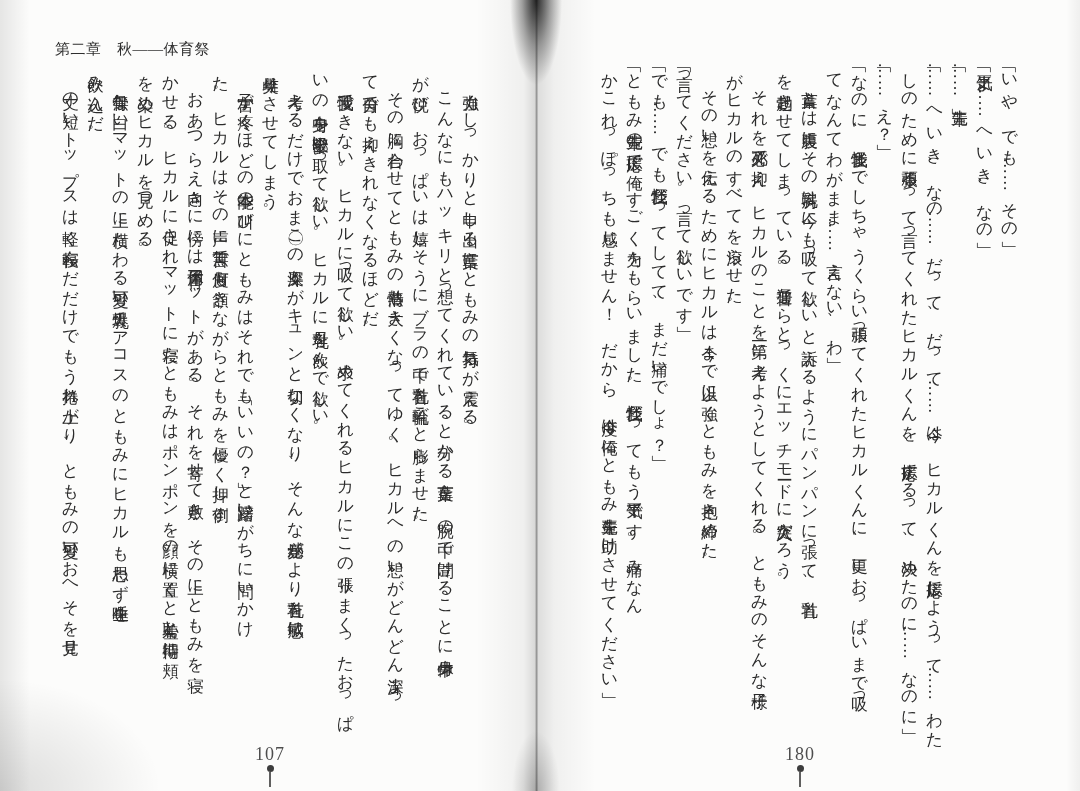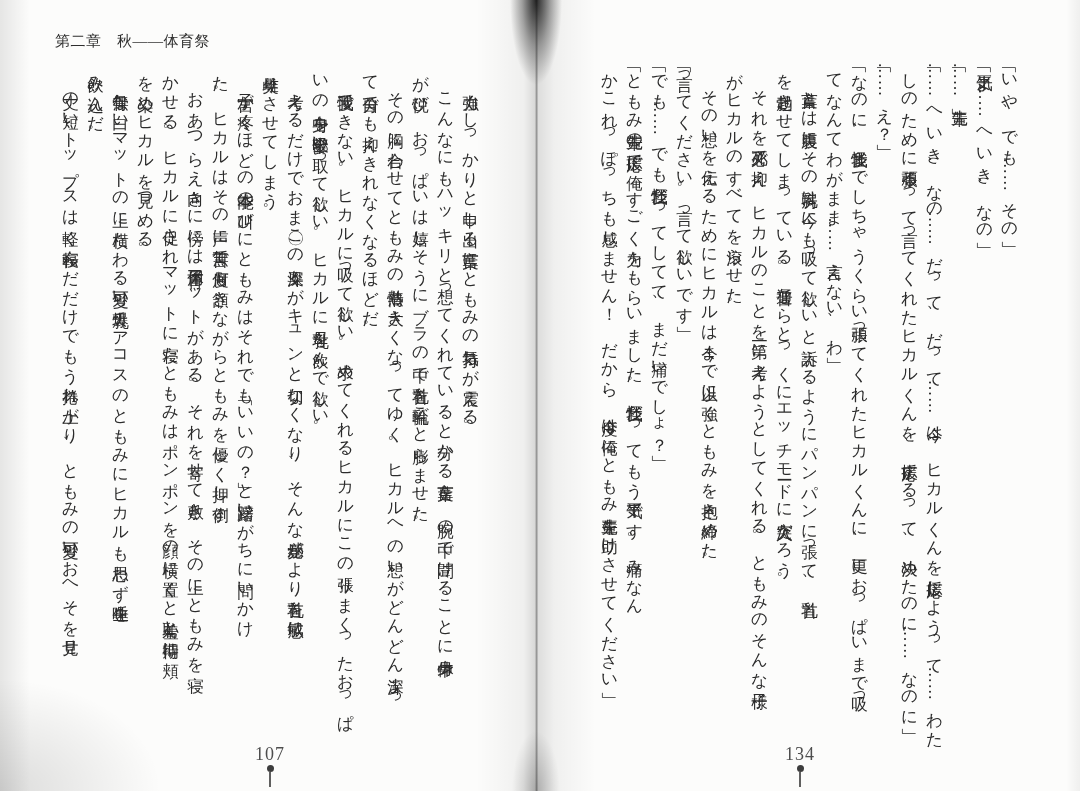--- a/index.html
+++ b/index.html
@@ -31,21 +31,21 @@
     color: #2b2b2b;
     white-space: nowrap;
   }
   .vtext-right { right: 58px; top: 62px; }
   .vtext-left  { right: 57px; top: 64px; }
   .col { margin: 0; padding: 0; }
   .col.indent { text-indent: 1em; }
 
   .running-header {
     position: absolute;
-    left: 55px; top: 32px;
+    left: 55px; top: 40px;
     font-size: 15px;
     letter-spacing: 0.5px;
     color: #2e2e2e;
   }
 
   .pagenum-wrap {
     position: absolute;
     top: 746px;
     width: 48px;
     text-align: center;
@@ -138,21 +138,21 @@
         <p class="col">を勃起させてしまっている。普通ならとっくにエッチモードに突入だろう。</p>
         <p class="col indent">それを必死で抑え、ヒカルのことを第一に考えようとしてくれる。ともみのそんな様子</p>
         <p class="col">がヒカルのすべてを滾らせた。</p>
         <p class="col indent">その想いを伝えるためにヒカルは今まで以上に強くともみを抱き締めた。</p>
         <p class="col">「言ってください。言って欲しいです」</p>
         <p class="col">「でも……でも怪我だってしてて、まだ痛いでしょ？」</p>
         <p class="col">「ともみ先輩の応援で俺、すごく力をもらいました。怪我だってもう平気です。痛みなん</p>
         <p class="col">かこれっぽっちも感じません！　だから、今度は俺にともみ先輩を助けさせてください」</p>
       </div>
     <div class="pagenum-wrap pagenum-wrap-right">
-      <div class="pagenum">134</div>
+      <div class="pagenum">180</div>
       <div class="pin">
         <span class="pin-dot"></span>
         <span class="pin-line"></span>
       </div>
     </div>
   </div>
 
   <div class="page page-left">
     <div class="running-header">第二章　秋――体育祭</div>
     <div class="vtext vtext-left">

